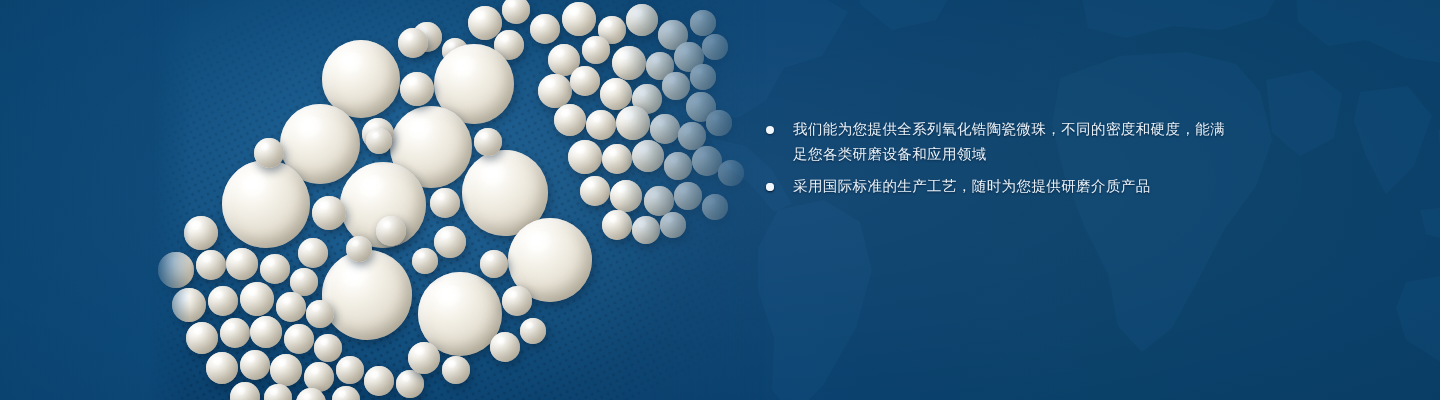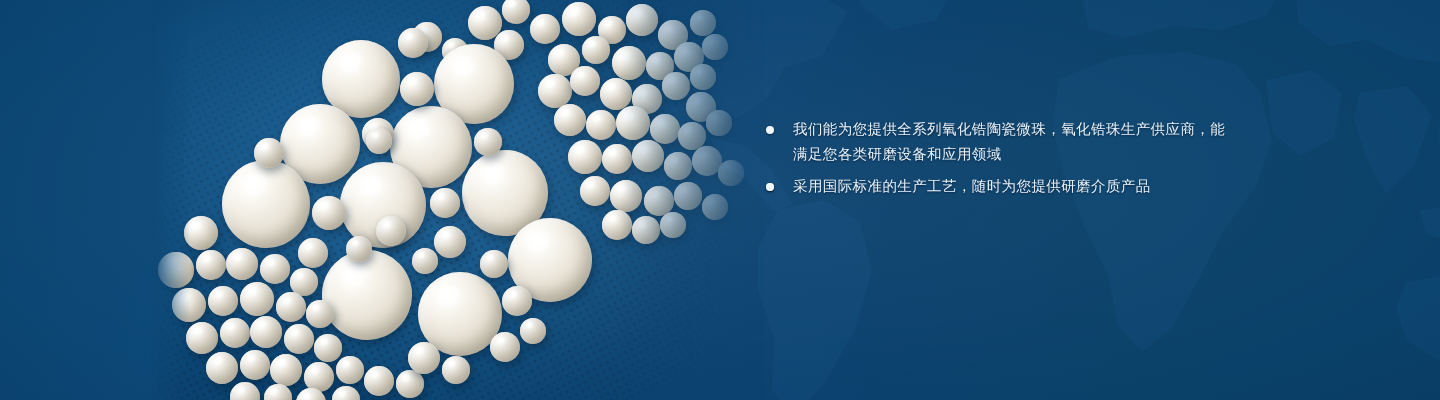--- a/index.html
+++ b/index.html
@@ -316,21 +316,21 @@
     </div>
   </div>
 
   <div class="bg-vignette"></div>
 
   <div class="copy">
 
     <div class="bullets">
       <div class="bullet-item">
         <span class="dot"></span>
-        <span>我们能为您提供全系列氧化锆陶瓷微珠，氧化锆珠生产供应商，能满足您各类研磨设备和应用领域</span>
+        <span>我们能为您提供全系列氧化锆陶瓷微珠，不同的密度和硬度，能满足您各类研磨设备和应用领域</span>
       </div>
       <div class="bullet-item">
         <span class="dot"></span>
       </div>
       <div class="bullet-item">
         <span class="dot"></span>
         <span>采用国际标准的生产工艺，随时为您提供研磨介质产品</span>
       </div>
     </div>
   </div>

